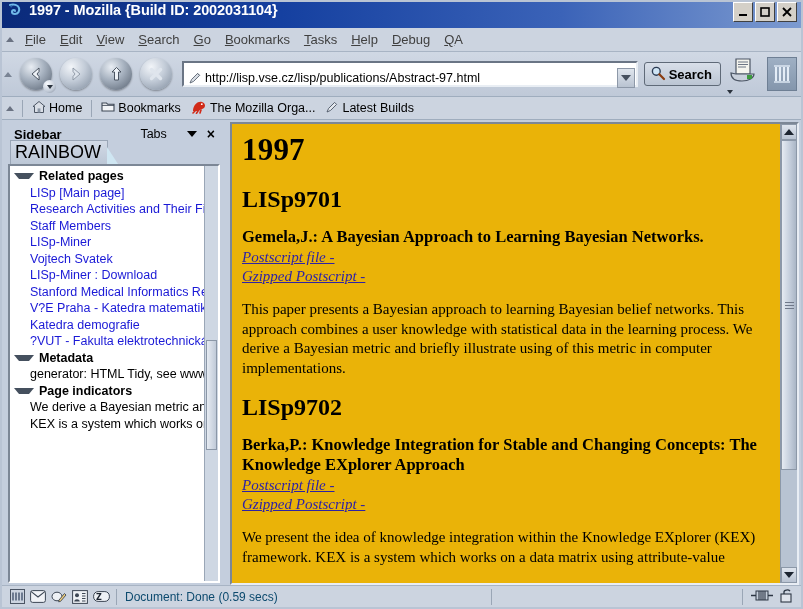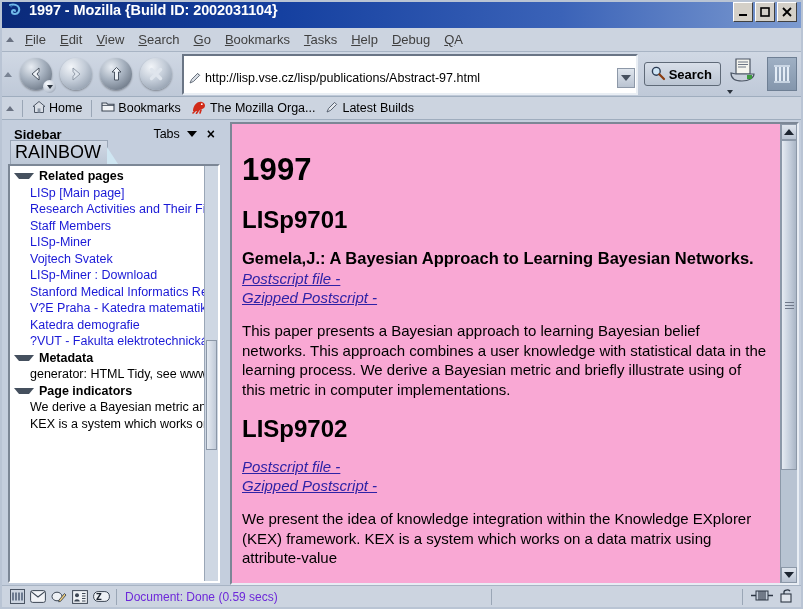--- a/index.html
+++ b/index.html
@@ -131,21 +131,21 @@
   .dropmark i {
     width: 0; height: 0;
     border-left: 3px solid transparent;
     border-right: 3px solid transparent;
     border-top: 4px solid #2a323d;
     display: block;
   }
   .urlwrap {
     flex: 1 1 auto;
     margin: 0 6px 0 6px;
-    height: 41px;
+    height: 26px;
     background: #ffffff;
     border: 2px solid;
     border-color: #6a7585 #e9eef4 #e9eef4 #6a7585;
     display: flex;
     align-items: center;
     box-sizing: border-box;
     padding: 8px 0 0 3px;
   }
   .urlicon { width: 16px; flex:0 0 16px; display:flex; align-items:center; justify-content:center; }
   .urltext {
@@ -247,21 +247,21 @@
   }
   .sb-header {
     height: 24px;
     flex: 0 0 24px;
     display: flex;
     align-items: center;
     padding: 0 4px 0 10px;
     box-sizing: border-box;
   }
   .sb-title { font-size: 13px; font-weight: bold; color: #000; flex: 1 1 auto; }
-  .sb-tabs { font-size: 12.5px; color:#000; display:flex; align-items:center; gap:7px; cursor:pointer; }
+  .sb-tabs { font-size: 12.5px; color:#000; display:flex; align-items:center; gap:20px; cursor:pointer; }
   .sb-tabs i {
     width:0;height:0;
     border-left:5px solid transparent;border-right:5px solid transparent;
     border-top:6px solid #000;
     display:block;
   }
   .sb-close { font-size: 14px; font-weight: bold; margin-left: 10px; margin-right: 3px; cursor: pointer; }
   .sb-tabstrip {
     height: 18px;
     flex: 0 0 18px;
@@ -370,25 +370,25 @@
     min-width: 0;
     margin-left: 2px;
     border: 2px solid;
     border-color: #7c8796 #e8edf4 #e8edf4 #7c8796;
     background: #e8e3a9;
     box-sizing: border-box;
     overflow: hidden;
   }
   .page {
     flex: 1 1 auto;
-    background: #f9a8d4;
-    overflow: hidden;
-    padding: 24px 12px 0 10px;
-    box-sizing: border-box;
-    font-family: Liberation Sans, sans-serif;
+    background: #eab308;
+    overflow: hidden;
+    padding: 4px 12px 0 10px;
+    box-sizing: border-box;
+    font-family: Liberation Serif, serif;
     color: #000;
     min-width: 0;
   }
   .page h1 {
     font-size: 31px;
     margin: 4px 0 18px 0;
     font-weight: bold;
     letter-spacing: 0.2px;
   }
   .page h2 {
@@ -464,21 +464,21 @@
     padding: 0 2px;
     box-sizing: border-box;
     font-size: 12px;
   }
   .sb-icons { display: flex; align-items: center; gap: 5px; padding: 0 6px 0 6px; flex: 0 0 auto; }
   .sb-icons .ic { cursor: pointer; display:flex; align-items:center; }
   .st-div { width: 1px; height: 16px; background: #9aa6b6; flex: 0 0 1px; }
   .st-text {
     flex: 1 1 auto;
     padding-left: 8px;
-    color: #6d28d9;
+    color: #0c4a6e;
     white-space: nowrap;
     overflow: hidden;
   }
   .st-pane2 { width: 250px; flex: 0 0 250px; }
   .st-right { display: flex; align-items: center; gap: 6px; padding: 0 4px 0 8px; }
 </style>
 </head>
 <body>
 
 <div id="app">
@@ -703,20 +703,21 @@
 
     <div class="content-wrap">
       <div class="page" id="page-body">
           <h1>1997</h1>
           <h2>LISp9701</h2>
           <div class="paper-title">Gemela,J.: A Bayesian Approach to Learning Bayesian Networks.</div>
           <a class="dl">Postscript file -</a>
           <a class="dl">Gzipped Postscript -</a>
           <p class="abs">This paper presents a Bayesian approach to learning Bayesian belief networks. This approach combines a user knowledge with statistical data in the learning process. We derive a Bayesian metric and briefly illustrate using of this metric in computer implementations.</p>
           <h2>LISp9702</h2>
+          <div class="paper-title">Berka,P.: Knowledge Integration for Stable and Changing Concepts: The Knowledge EXplorer Approach</div>
           <a class="dl">Postscript file -</a>
           <a class="dl">Gzipped Postscript -</a>
           <p class="abs">We present the idea of knowledge integration within the Knowledge EXplorer (KEX) framework. KEX is a system which works on a data matrix using attribute-value</p>
         </div>
       <div class="vscroll">
         <div class="vs-btn">
             <i class="up"></i>
           </div>
         <div class="vs-track">
           <div class="vs-thumb">

